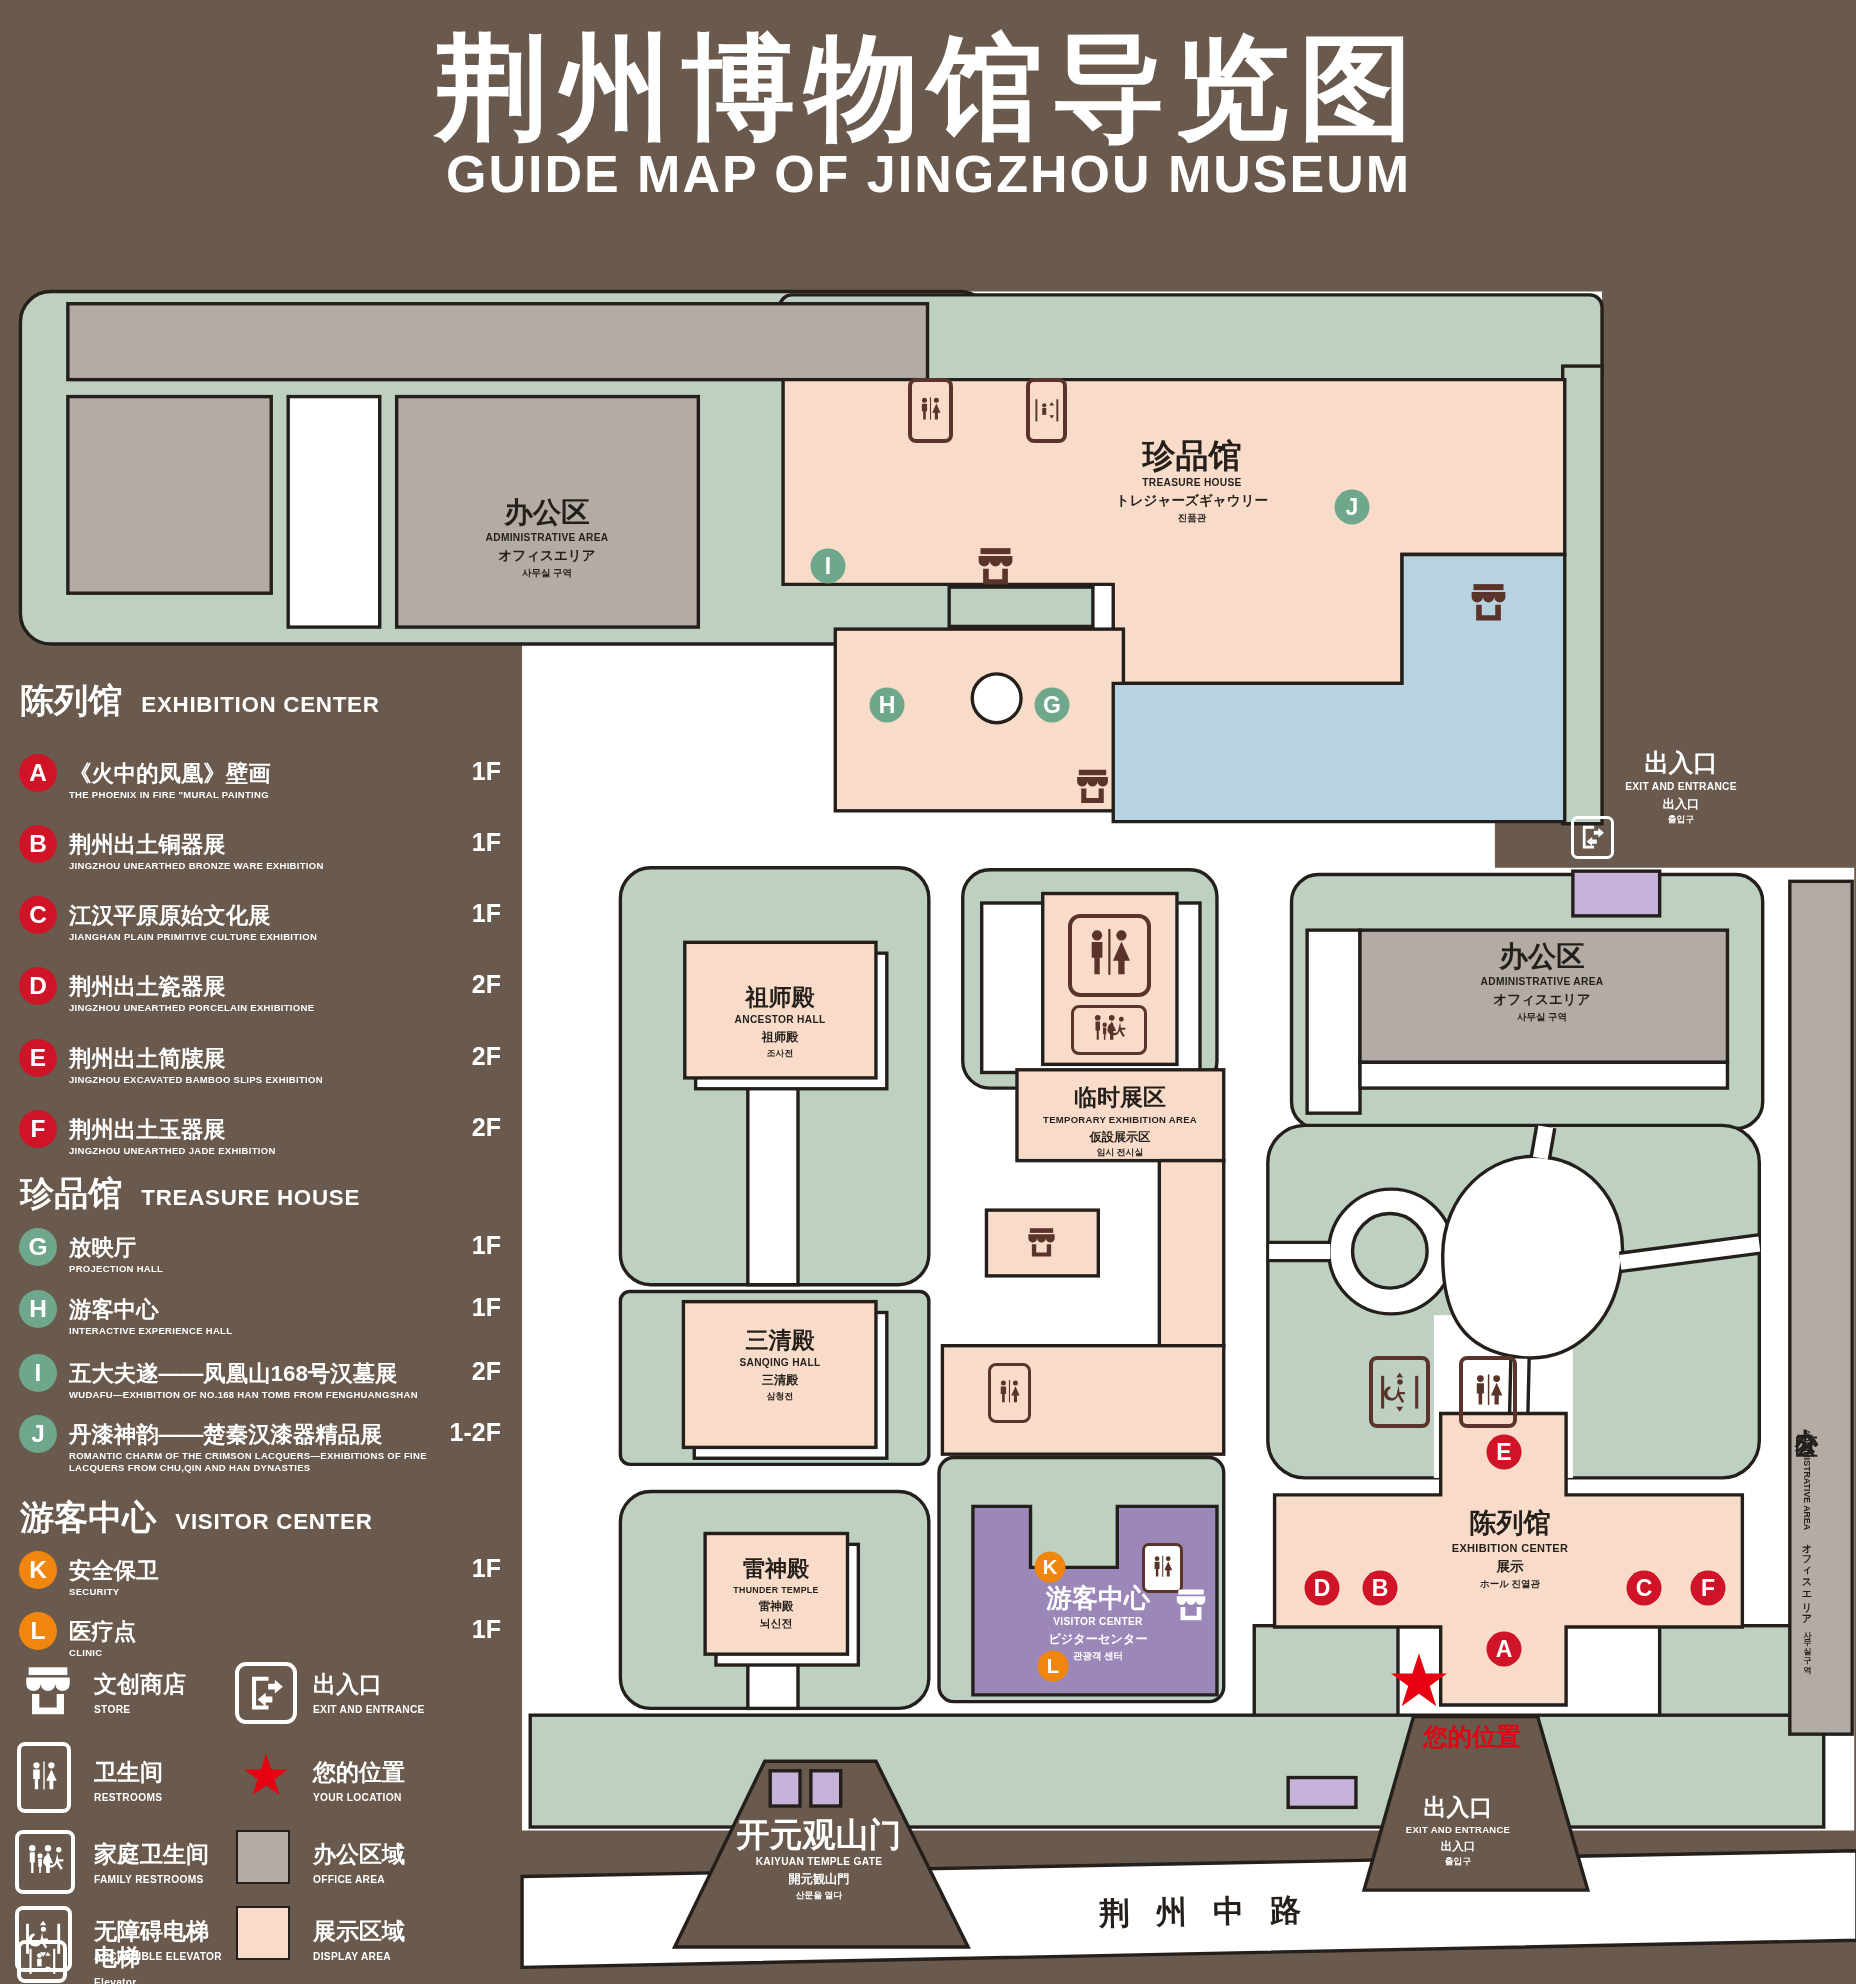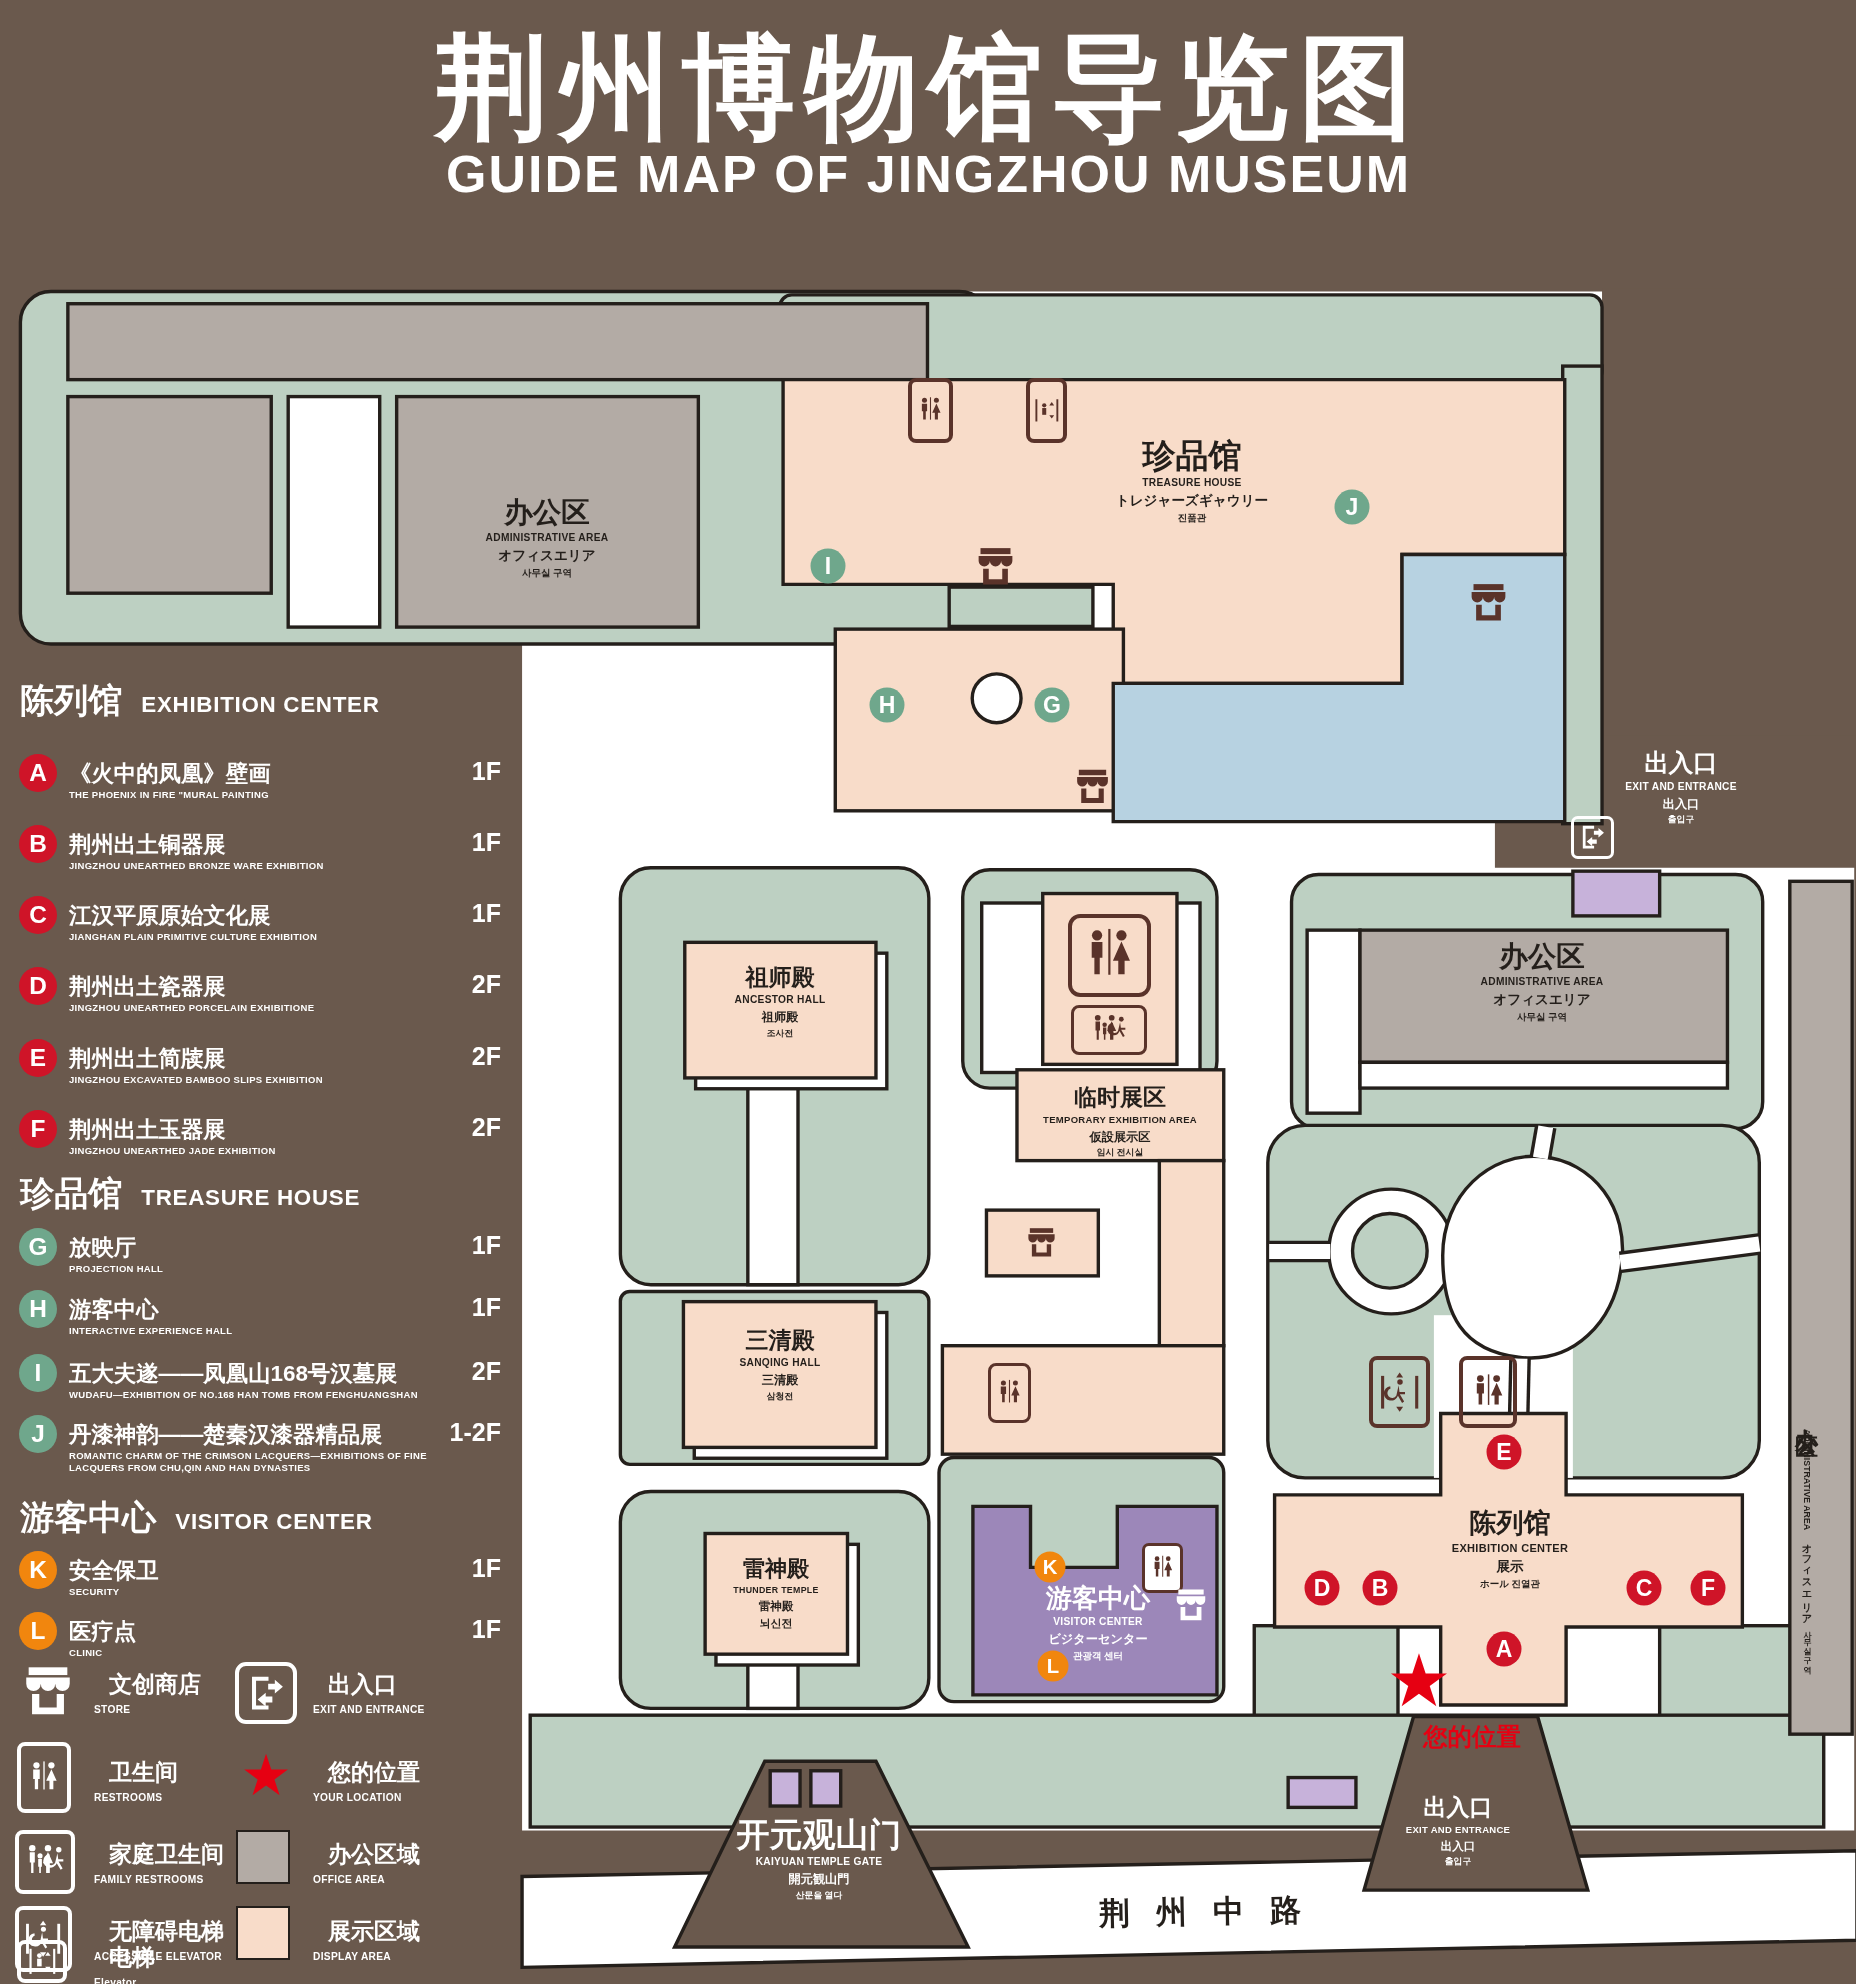--- a/index.html
+++ b/index.html
@@ -17,21 +17,21 @@
   .lg-head .e{font-size:22.4px;margin-left:19px;letter-spacing:0.7px;}
   .lg-item{position:absolute;left:19px;width:488px;color:#fff;}
   .badge{position:absolute;left:0;top:0;width:38px;height:38px;border-radius:50%;
          color:#fff;font-size:24.4px;font-weight:700;display:flex;align-items:center;justify-content:center;}
   .m-red{background:#cf1428;}  .m-green{background:#6fa78c;}  .m-orange{background:#f1860e;}
   .lg-item .cjk{position:absolute;left:50px;top:4.1px;font-size:22.4px;font-weight:700;white-space:nowrap;}
   .lg-item .sub{position:absolute;left:50px;top:35px;font-size:9.5px;font-weight:700;letter-spacing:0.3px;white-space:nowrap;}
   .lg-item .sub.wrap{white-space:normal;width:407px;line-height:1.25;}
   .lg-item .floor{position:absolute;left:407px;top:2.7px;width:75px;text-align:right;font-size:25px;font-weight:700;}
   .lg-sym-label{position:absolute;color:#fff;font-weight:700;white-space:nowrap;}
-  .lg-sym-label .cjk{font-size:23px;display:block;margin-left:15px;}
+  .lg-sym-label .cjk{font-size:23px;display:block;}
   .lg-sym-label .sub{font-size:10.2px;display:block;margin-top:4.1px;letter-spacing:0.3px;}
   .swatch{position:absolute;width:54px;height:54px;border:2.7px solid #241f1b;box-sizing:border-box;}
   
   .mlabel{position:absolute;transform:translateX(-50%);text-align:center;color:#241f1b;
           font-weight:700;line-height:1;white-space:nowrap;}
   .mlabel .l1{font-size:28.5px;}
   .mlabel .l2{font-size:10.2px;margin-top:6.1px;letter-spacing:0.3px;}
   .mlabel .l3{font-size:13.6px;margin-top:6px;font-weight:600;}
   .mlabel .l4{font-size:9.5px;margin-top:5.4px;font-weight:600;}
   .mlabel.big .l1{font-size:33px;}
@@ -351,21 +351,21 @@
   <div class="l2">TREASURE HOUSE</div>
   <div class="l3">トレジャーズギャウリー</div>
   <div class="l4">진품관</div>
 </div>
 <div class="mlabel" style="left:1542px;top:942px">
   <div class="l1">办公区</div>
   <div class="l2">ADMINISTRATIVE AREA</div>
   <div class="l3">オフィスエリア</div>
   <div class="l4">사무실 구역</div>
 </div>
-<div class="mlabel sm" style="left:780px;top:966px">
+<div class="mlabel sm" style="left:780px;top:986px">
   <div class="l1">祖师殿</div>
   <div class="l2">ANCESTOR HALL</div>
   <div class="l3">祖师殿</div>
   <div class="l4">조사전</div>
 </div>
 <div class="mlabel sm" style="left:780px;top:1329px">
   <div class="l1">三清殿</div>
   <div class="l2">SANQING HALL</div>
   <div class="l3">三清殿</div>
   <div class="l4">삼청전</div>

